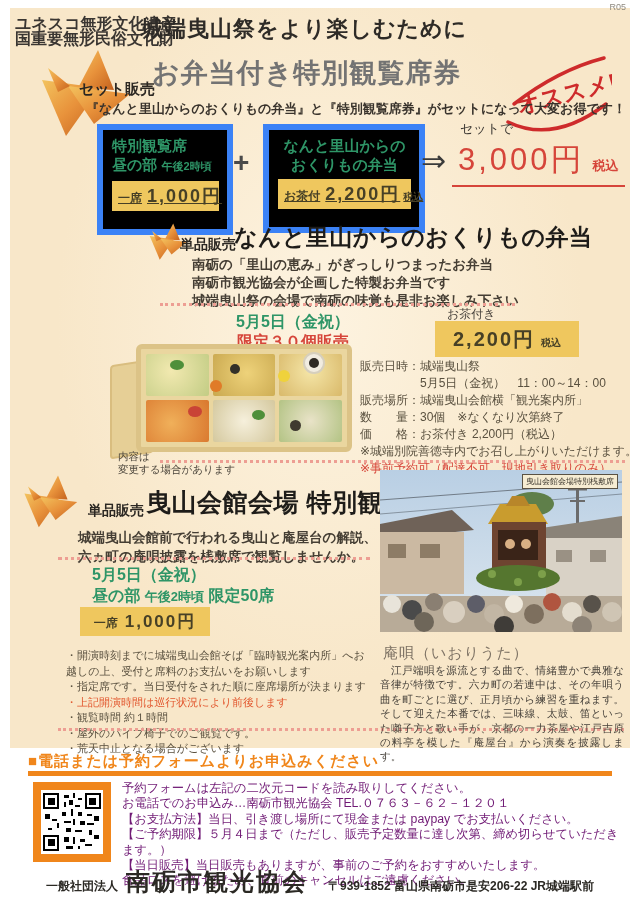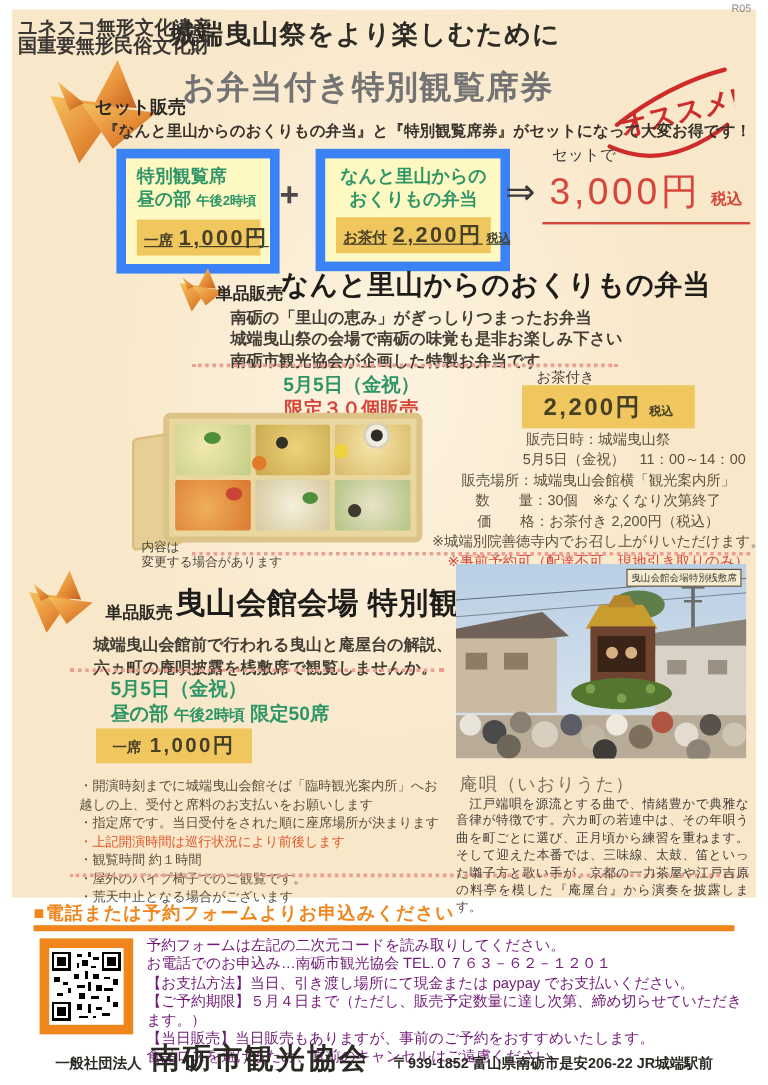--- a/index.html
+++ b/index.html
@@ -14,21 +14,21 @@
 
   .crane { position:absolute; }
   .crane svg { width:100%; height:100%; }
 
   .badge { font-weight:bold; color:#2b2722; }
   .sec1-badge { position:absolute; left:79px; top:80px; font-size:15px; }
   .sec1-title { position:absolute; left:152px; top:55px; font-size:27px; font-weight:bold; color:#737373; letter-spacing:1px; }
   .stamp { position:absolute; left:500px; top:50px; width:112px; height:86px; }
   .sec1-sub { position:absolute; left:86px; top:100px; font-size:13px; font-weight:bold; color:#39332c; }
 
-  .pricebox { position:absolute; background:#fef9c3; border:8px solid #3b82f6; padding:6px 8px 7px 9px; }
+  .pricebox { position:absolute; background:#000000; border:6px solid #3b82f6; padding:6px 8px 18px 9px; }
   .pricebox .l1 { font-size:15px; font-weight:bold; color:#2e9567; line-height:19px; }
   .pricebox .l2 { font-size:15px; font-weight:bold; color:#2e9567; line-height:19px; }
   .pricebox .small { font-size:11px; }
   .band { margin-top:5px; background:#efc75e; padding:3px 6px; color:#474026; font-weight:bold; white-space:nowrap;text-decoration:underline; }
   .band .lbl { font-size:12px; margin-right:5px; }
   .band .num { font-size:18px; letter-spacing:2px; }
   .band .tx { font-size:10px; margin-left:3px; }
   .plus { position:absolute; left:233px; top:147px; font-size:28px; color:#4a4a4a; font-weight:bold; }
   .arrow { position:absolute; left:421px; top:143px; font-size:30px; color:#3a3a3a; }
   .setblock { position:absolute; left:452px; top:120px; }
@@ -44,21 +44,21 @@
   .sec2-intro { position:absolute; left:192px; top:256px; font-size:13.5px; font-weight:bold; color:#453e34; line-height:18px; }
 
   .sec2-date { position:absolute; left:236px; top:312px; font-size:16px; font-weight:bold; color:#2e9567; line-height:20px; text-align:center; }
   .sec2-date .limit { color:#d6453a; }
   .tea-lbl { position:absolute; left:447px; top:306px; font-size:12px; color:#46403a; }
   .ybox { position:absolute; background:#efc75e; color:#474026; font-weight:bold; display:flex; align-items:baseline; justify-content:center; }
   .ybox2 { left:435px; top:321px; width:144px; height:36px; padding-top:5px; }
   .ybox .num { font-size:20px; letter-spacing:2px; }
   .ybox .tx { font-size:10px; margin-left:6px; }
 
-  .details { position:absolute; left:360px; top:358px; font-size:12px; color:#59503f; line-height:17px;text-align:center; }
+  .details { position:absolute; left:360px; top:358px; font-size:12px; color:#59503f; line-height:17px; }
   .details .red { color:#d6453a; }
 
   .bento { position:absolute; left:110px; top:340px; width:245px; height:122px; }
   .bento .lid { position:absolute; left:0; top:22px; width:44px; height:94px; background:#e6cf96; border:2px solid #d9bd7f; border-radius:4px; transform:skewY(-9deg); }
   .bento .tray { position:absolute; left:26px; top:4px; width:216px; height:108px; background:#ead69f; border:5px solid #dcc387; border-radius:6px; padding:5px; display:grid; grid-template-columns:1fr 1fr 1fr; grid-template-rows:1fr 1fr; gap:4px; }
   .bento .cell { border-radius:2px; }
   .bento .c1 { background:radial-gradient(circle at 40% 40%, #f2e9b0, #c2cc84); }
   .bento .c2 { background:radial-gradient(circle at 55% 45%, #eed27a, #c9a84f); }
   .bento .c3 { background:radial-gradient(circle at 50% 40%, #f5e6a8, #d9b96a); }
   .bento .c4 { background:radial-gradient(circle at 40% 55%, #f0b05a, #d9772e); }
@@ -185,22 +185,22 @@
       <polygon points="4,32 62,40 28,88" fill="url(#craneGrad)"></polygon>
       <polygon points="30,38 92,46 56,76" fill="url(#craneGrad)"></polygon>
       <polygon points="10,20 32,38 20,44" fill="url(#craneGrad)"></polygon>
     </svg>
   </div>
   <div class="badge sec2-badge">単品販売</div>
   <div class="sec2-title">なんと里山からのおくりもの弁当</div>
 
   <div class="sec2-intro">
     <div>南砺の「里山の恵み」がぎっしりつまったお弁当</div>
+    <div>南砺市観光協会が企画した特製お弁当です</div>
     <div>城端曳山祭の会場で南砺の味覚も是非お楽しみ下さい</div>
-    <div>南砺市観光協会が企画した特製お弁当です</div>
   </div>
 
   <div class="dotted" style="left:160px; top:303px; width:355px;"></div>
 
   <div class="sec2-date">
     <div>5月5日（金祝）</div>
     <div class="limit">限定３０個販売</div>
   </div>
   <div class="tea-lbl">お茶付き</div>
   <div class="ybox ybox2">

